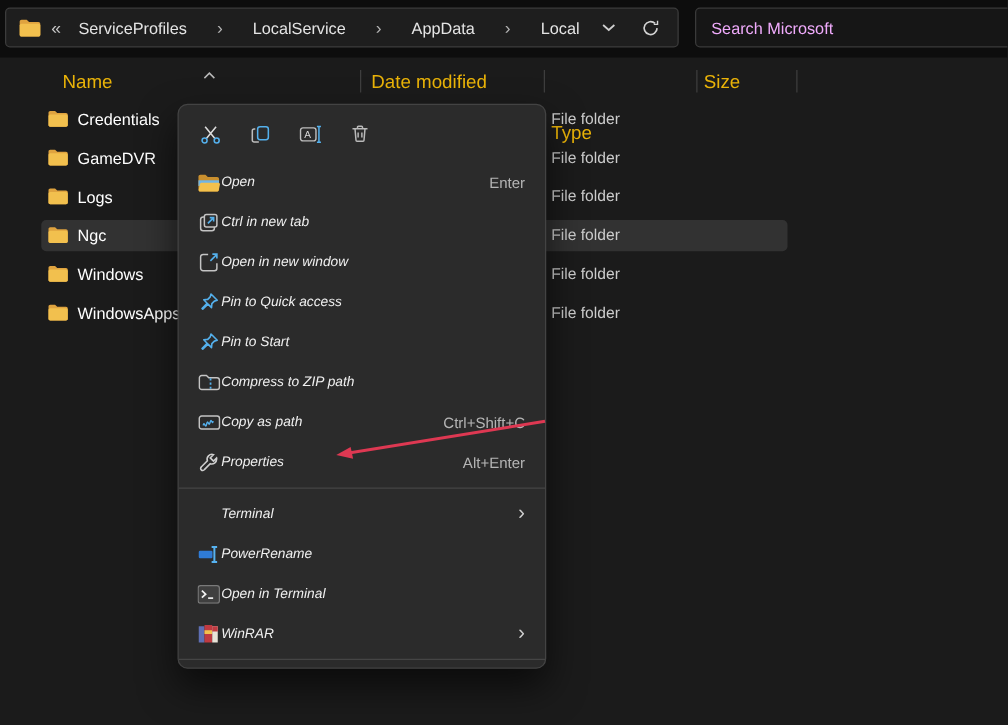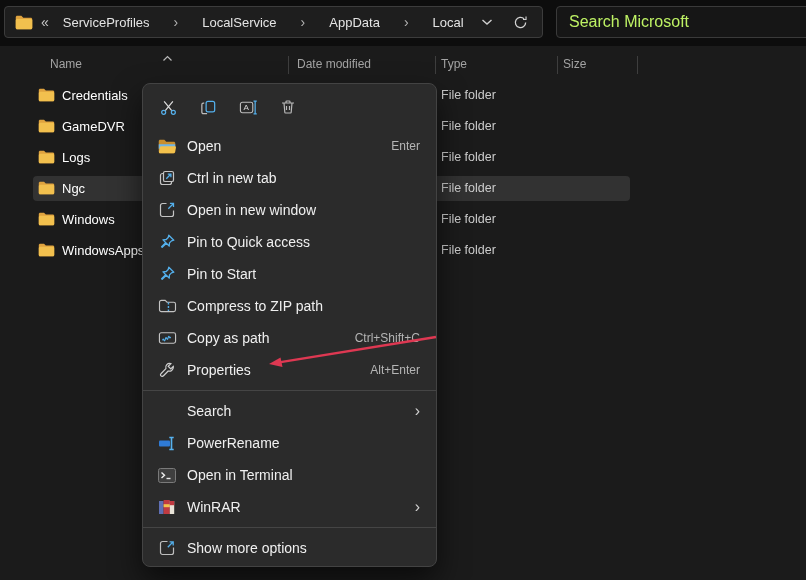--- a/index.html
+++ b/index.html
@@ -14,26 +14,26 @@
     display:flex; align-items:center; padding:0 10px; gap:8px; }
   .ovf { color:#c9c9c9; font-size:14px; }
   .crumbs { display:flex; align-items:center; gap:16px; flex:1; overflow:hidden; }
   .crumb { color:#e4e4e4; font-size:13px; padding:2px 6px; border-radius:3px; white-space:nowrap; cursor:default; }
   .crumb-sep { color:#b5b5b5; font-size:14px; padding:0 2px; }
   .addr-right { display:flex; align-items:center; gap:20px; padding-right:4px; }
   .addr-right span { display:flex; align-items:center; }
   .searchbox { position:absolute; left:556px; top:6px; width:254px; height:32px;
     background:#161616; border:1px solid #3a3a3a; border-radius:4px;
     display:flex; align-items:center; padding:0 12px; }
-  .ph { color:#bef264; font-size:16px; }
-
-  
-  .header { position:absolute; left:0; top:50px; width:806px; height:27px; font-size:12px; color:#a3a3a3; }
+  .ph { color:#f0abfc; font-size:13px; }
+
+  
+  .header { position:absolute; left:0; top:50px; width:806px; height:27px; font-size:15px; color:#eab308; }
   .header .hl-label { position:absolute; top:7px; cursor:default; }
-  .h-name { left:50px; } .h-date { left:297px; } .h-type { left:441px; } .h-size { left:563px; }
+  .h-name { left:50px; } .h-date { left:297px; } .h-type { left:441px;margin-top:41px; } .h-size { left:563px; }
   .sortcaret { position:absolute; left:162px; top:1px; }
   .col-sep { position:absolute; top:6px; width:1px; height:18px; background:#3e3e3e; }
   .cs1{left:288px;} .cs2{left:435px;} .cs3{left:557px;} .cs4{left:637px;}
 
   
   .frow { position:absolute; left:0; width:806px; height:25px; }
   .frow .hl { position:absolute; left:33px; top:0; width:597px; height:25px;
     background:#323232; border-radius:4px; }
   .frow .fic { position:absolute; left:38px; top:5px; }
   .frow .fname { position:absolute; left:62px; top:0; line-height:25px; font-size:13px; color:#ffffff; }
@@ -41,21 +41,21 @@
 
   
   .cmenu { position:absolute; left:142px; top:83px; width:295px; z-index:10;
     background:#2b2b2b; border:1px solid #434343; border-radius:8px;
     box-shadow:0 14px 30px rgba(0,0,0,.6); padding-bottom:2px; }
   .quick { height:46px; display:flex; align-items:center; padding-left:9px; gap:8px; }
   .qbtn { width:32px; height:30px; border-radius:4px; display:flex; align-items:center;
     justify-content:center; cursor:default; }
   .cm-item { height:32px; display:flex; align-items:center; padding:0 16px 0 14px; cursor:default; }
   .cm-ic { width:20px; height:20px; display:flex; align-items:center; justify-content:center; flex:0 0 20px; }
-  .cm-label { margin-left:10px; color:#f0f0f0; font-size:14px; white-space:nowrap; }
+  .cm-label { color:#f0f0f0; font-size:11px; white-space:nowrap;font-style:italic; }
   .cm-shortcut { margin-left:auto; color:#b5b5b5; font-size:12px; }
   .cm-sub { margin-left:auto; color:#cfcfcf; font-size:16px; line-height:1; }
   .cm-div { height:1px; background:#454545; margin:4px 0; }
 
   
   .arrowsvg { position:absolute; left:0; top:0; z-index:20; pointer-events:none; }
 </style>
 </head>
 <body>
 
@@ -275,21 +275,21 @@
             <svg width="18" height="18" viewBox="0 0 18 18" fill="none" stroke="#cfcfcf" stroke-width="1.25">
               <path d="M15.3 6.3a3.9 3.9 0 0 1-5.1 3.7l-4.7 4.7a1.65 1.65 0 1 1-2.3-2.3l4.7-4.7a3.9 3.9 0 0 1 4.9-5l-2.6 2.6 2.6 2.6 2.5-2.5c.1.3 0 .6 0 .9z"></path>
             </svg>
           </span>
           <span class="cm-label">Properties</span>
           <span class="cm-shortcut">Alt+Enter</span>
         </div>
         <div class="cm-div"></div>
         <div class="cm-item">
           <span class="cm-ic"></span>
-          <span class="cm-label">Search</span>
+          <span class="cm-label">Terminal</span>
           <span class="cm-sub">›</span>
         </div>
         <div class="cm-item">
           <span class="cm-ic">
             <svg width="18" height="15" viewBox="0 0 18 15" fill="none">
               <rect x="1" y="4.5" width="11" height="6" rx="1" fill="#2f7bd6"></rect>
               <path d="M13.5 1.5v12M11.3 1.5h4.4M11.3 13.5h4.4" stroke="#56b2f0" stroke-width="1.6"></path>
             </svg>
           </span>
           <span class="cm-label">PowerRename</span>
@@ -311,29 +311,20 @@
               <rect x="5.6" y="1" width="6.2" height="14" fill="#c03a41"></rect>
               <rect x="5.6" y="5.2" width="6.2" height="3" fill="#f2c14e"></rect>
               <rect x="11.8" y="2" width="4.4" height="13" fill="#e9e4d8"></rect>
               <rect x="11.8" y="2" width="4.4" height="4.2" fill="#c03a41"></rect>
             </svg>
           </span>
           <span class="cm-label">WinRAR</span>
           <span class="cm-sub">›</span>
         </div>
         <div class="cm-div"></div>
-        <div class="cm-item">
-          <span class="cm-ic">
-            <svg width="18" height="18" viewBox="0 0 18 18" fill="none">
-              <path d="M15.5 8.5v5a2 2 0 0 1-2 2h-9a2 2 0 0 1-2-2v-9a2 2 0 0 1 2-2h5" stroke="#bdbdbd" stroke-width="1.2"></path>
-              <path d="M9.8 8.2L15.2 2.8M11.6 2.8h3.6v3.6" stroke="#54b0ec" stroke-width="1.3"></path>
-            </svg>
-          </span>
-          <span class="cm-label">Show more options</span>
-        </div>
       </div>
   </div>
 
   <svg class="arrowsvg" width="806" height="580" viewBox="0 0 806 580">
     <line id="arrow-line" x1="436" y1="337" x2="279" y2="362.4" stroke="#de3852" stroke-width="2.4"></line>
     <polygon id="arrow-head" points="269,364 282.5,367 280.5,357.5" fill="#de3852"></polygon>
   </svg>
 
 </div>
 

